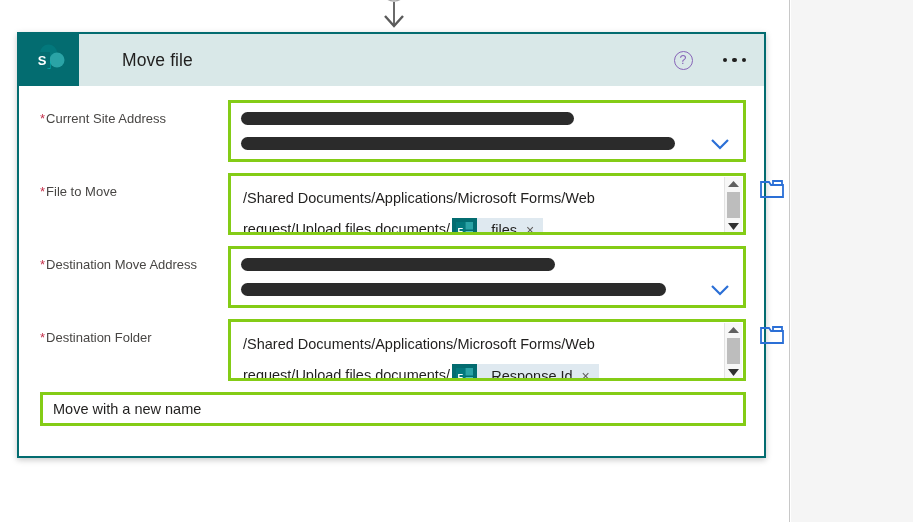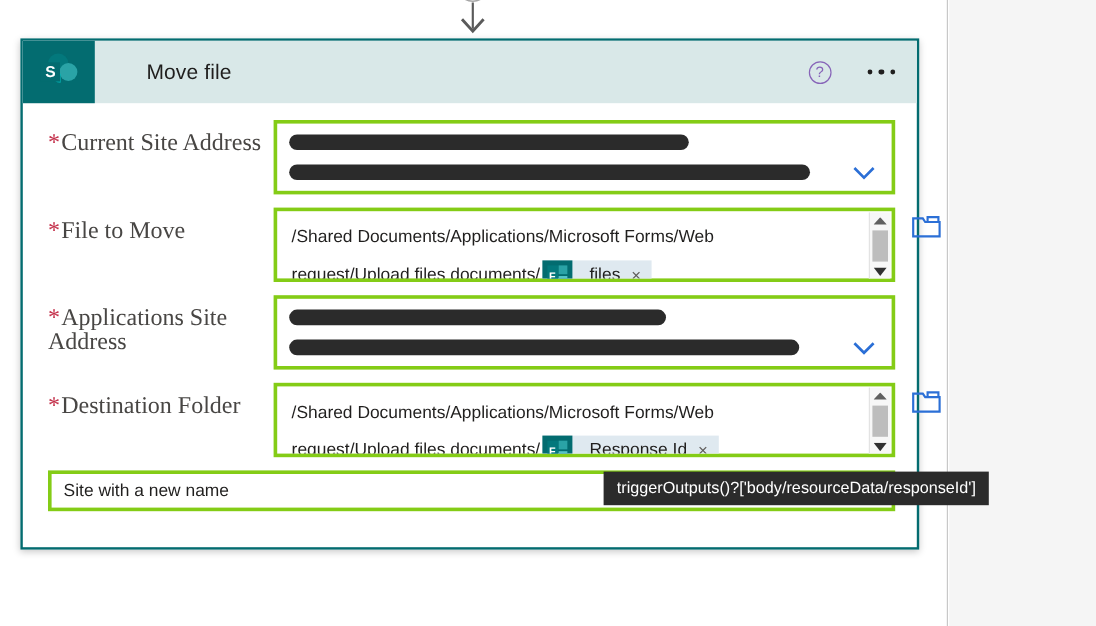--- a/index.html
+++ b/index.html
@@ -69,25 +69,24 @@
   
   .card-body { padding: 14px 0 0 0; position: relative; }
 
   .field-row {
     display: flex;
     padding: 0 18px 0 21px;
     margin-bottom: 11px;
   }
   .field-label {
     width: 188px; flex: 0 0 188px;
-    font-size: 20px; color: #484644;
+    font-size: 13px; color: #484644;
     line-height: 20px;
     padding-top: 9px;
     box-sizing: border-box;
-    font-family: Liberation Serif, serif;
   }
   .req { color: #c4314b; margin-right: 1px; }
 
   .field-control { flex: 1 1 auto; position: relative; }
 
   .input-box {
     border: 3px solid #84cc16;
     background: #ffffff;
     box-sizing: border-box;
     position: relative;
@@ -249,21 +248,21 @@
             <svg width="26" height="22" viewBox="0 0 26 22">
               <path d="M2 19 L2 4 L10 4 L12 7 L24 7 L24 19 Z" fill="none" stroke="#2b6fd6" stroke-width="1.8"></path>
               <path d="M14 7 L14 3 L23 3 L23 7" fill="none" stroke="#2b6fd6" stroke-width="1.8"></path>
             </svg>
           </div>
         </div>
       </div>
 
       <div class="field-row">
         <div class="field-label">
-          <span class="req">*</span><span>Applications Site Address</span>
+          <span class="req">*</span><span>Destination Move Address</span>
         </div>
         <div class="field-control">
           <div class="input-box box-combo">
             <div class="redact-bar" style="width:68%"></div>
             <div class="redact-bar" style="width:92%"></div>
             <div class="chevron">
               <svg width="22" height="14" viewBox="0 0 22 14">
                 <path d="M3 3 L11 11 L19 3" fill="none" stroke="#2b6fd6" stroke-width="2.2"></path>
               </svg>
             </div>
@@ -313,23 +312,22 @@
               <path d="M2 19 L2 4 L10 4 L12 7 L24 7 L24 19 Z" fill="none" stroke="#2b6fd6" stroke-width="1.8"></path>
               <path d="M14 7 L14 3 L23 3 L23 7" fill="none" stroke="#2b6fd6" stroke-width="1.8"></path>
             </svg>
           </div>
         </div>
       </div>
 
       <div class="field-row">
         <div class="field-control">
           <div class="input-box box-text">
-            <span>Site with a new name</span>
+            <span>Move with a new name</span>
           </div>
         </div>
       </div>
 
     </div>
   </div>
 
-  <div class="tooltip">triggerOutputs()?['body/resourceData/responseId']</div>
 
 </div>
 
 </body></html>

